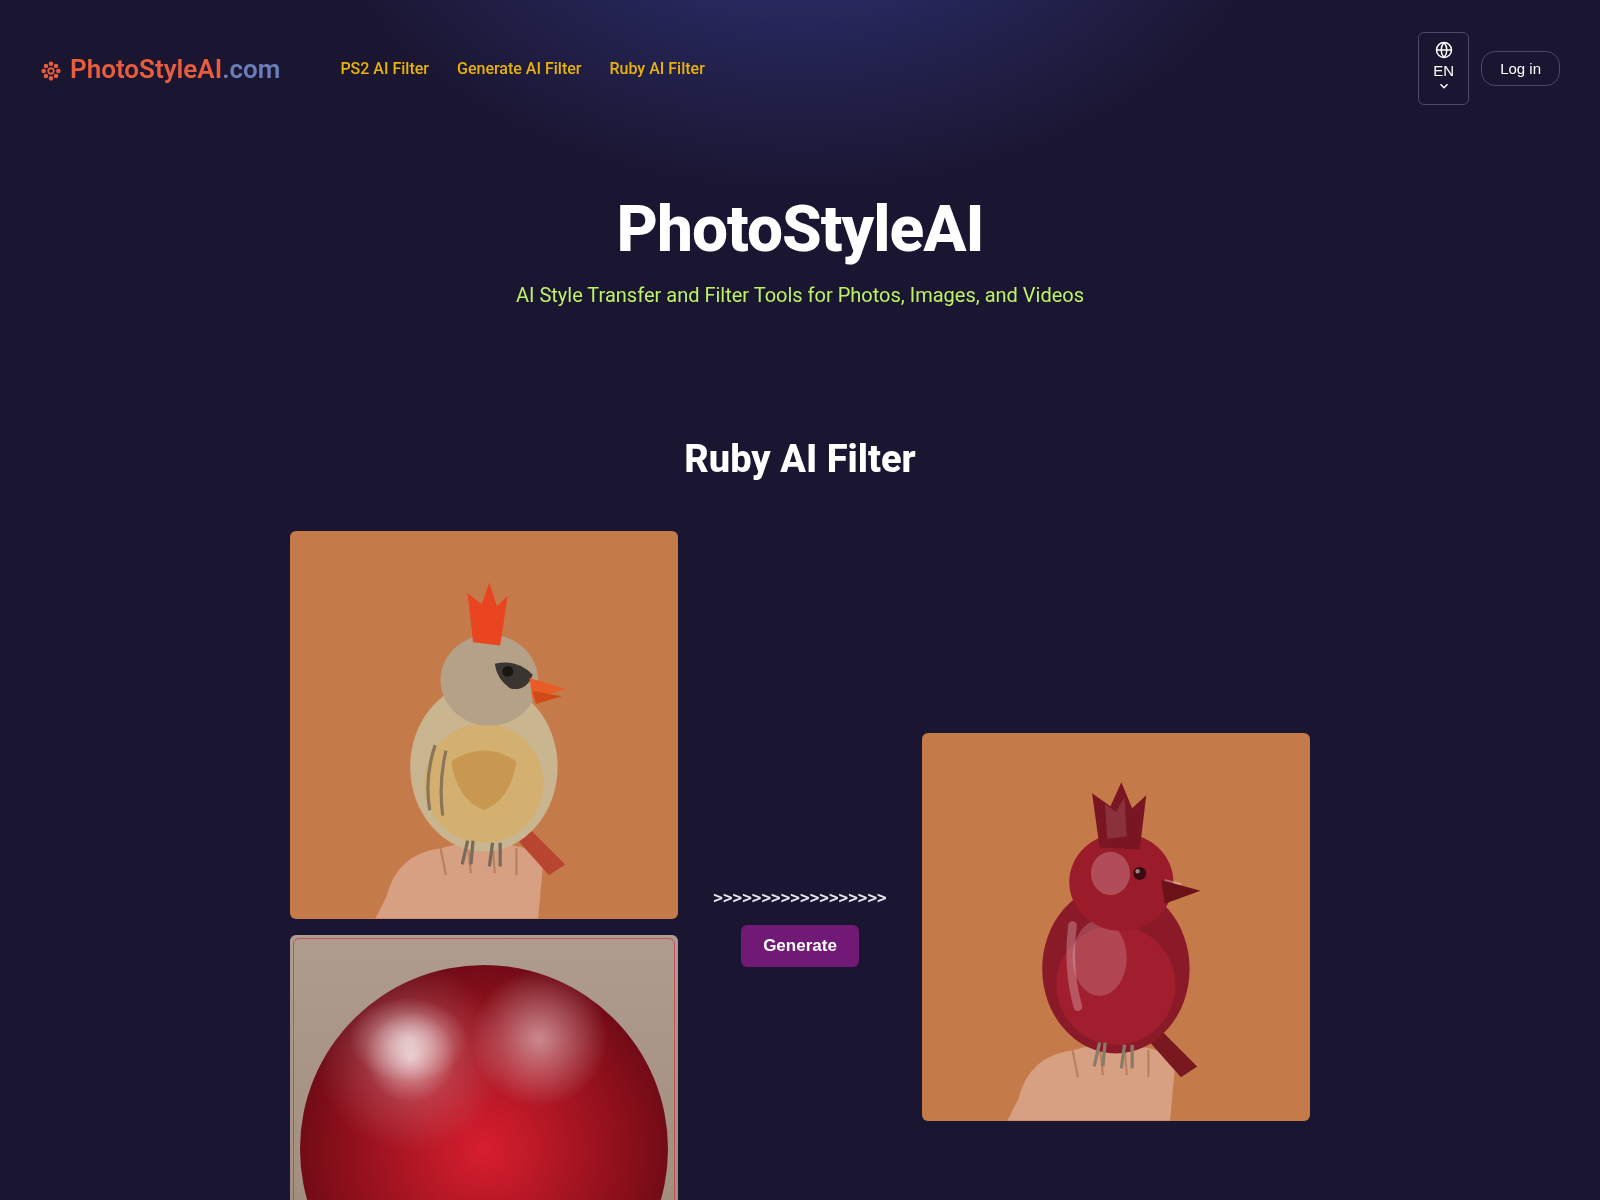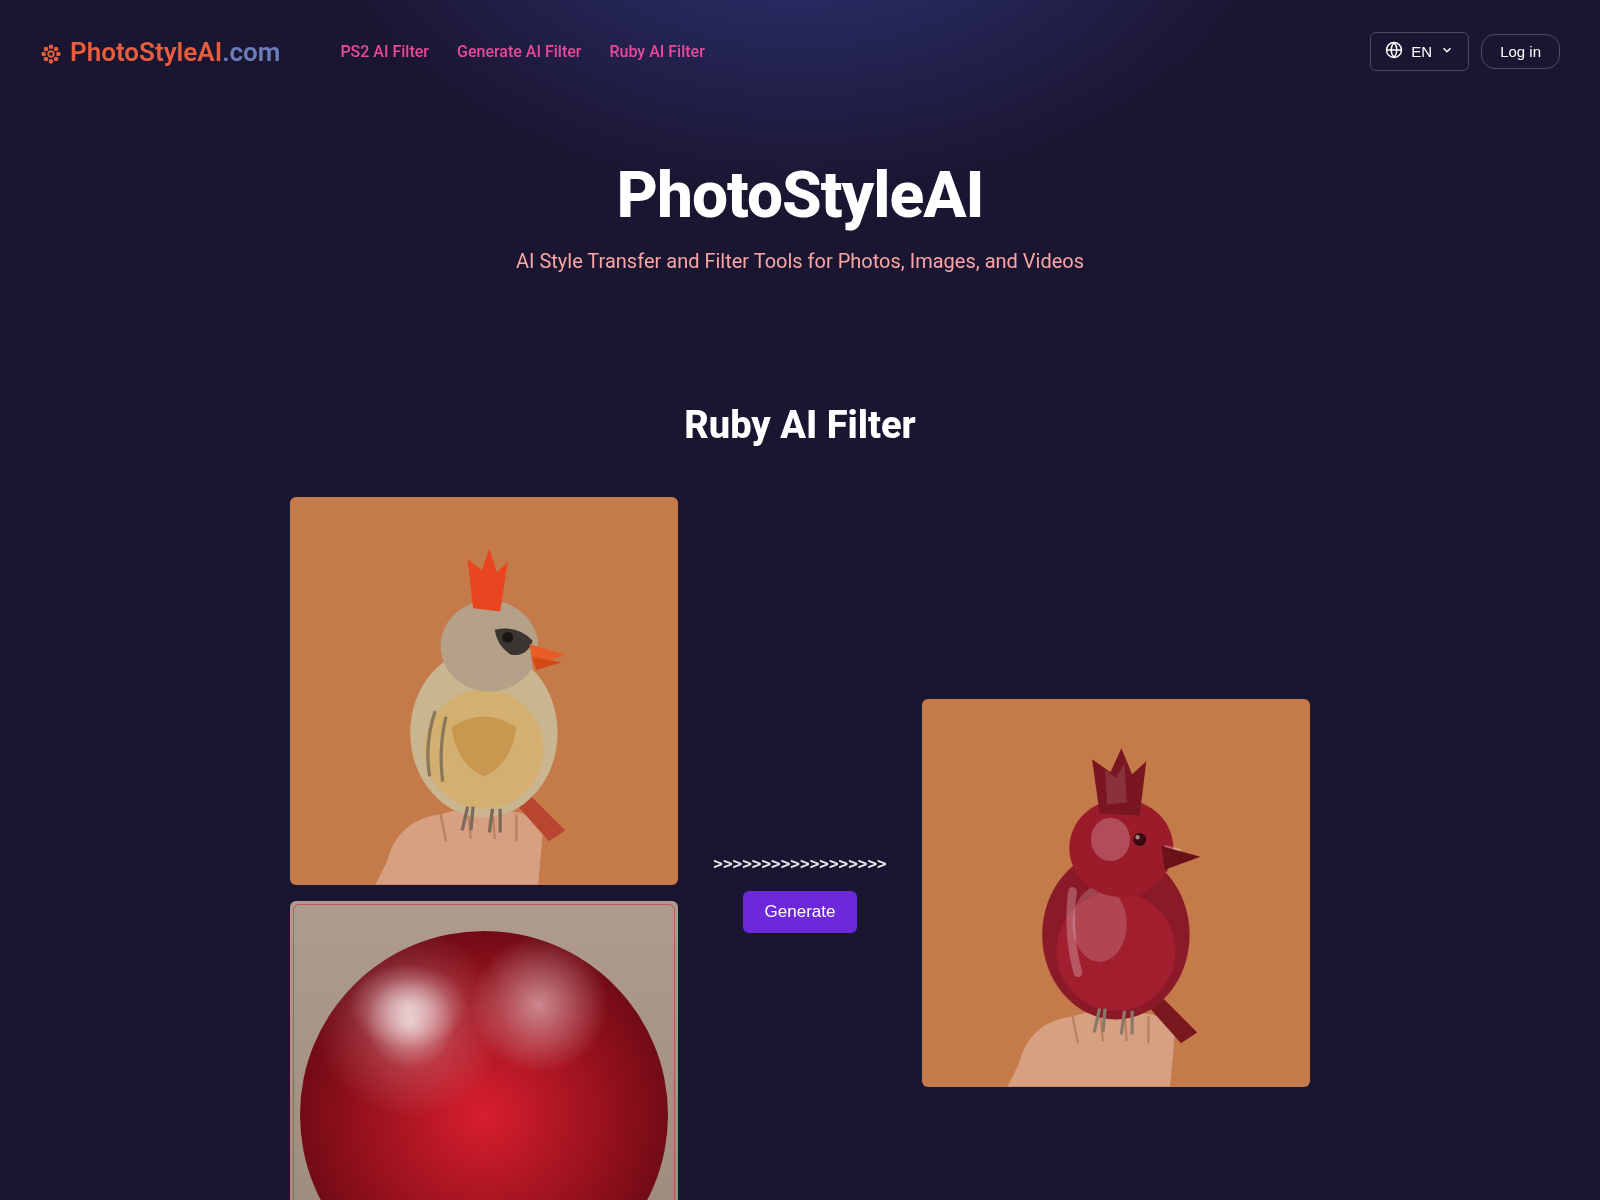--- a/index.html
+++ b/index.html
@@ -39,44 +39,44 @@
     }
     .logo-text-b {
       color: #6b7db8;
     }
     .nav {
       display: flex;
       gap: 28px;
       margin-left: 40px;
     }
     .nav-item {
-      color: #ec4899;
+      color: #eab308;
       font-size: 16px;
       font-weight: 500;
       cursor: pointer;
       text-decoration: none;
     }
     .header-right {
       margin-left: auto;
       display: flex;
       gap: 12px;
       align-items: center;
     }
     .lang-btn {
       display: flex;
       align-items: center;
-      gap: 8px;
       background: transparent;
       border: 1px solid #4a4a6a;
       color: #fff;
       padding: 8px 14px;
       border-radius: 6px;
       font-size: 15px;
       font-weight: 500;
       cursor: pointer;
+      flex-direction: column;
     }
     .login-btn {
       background: transparent;
       border: 1px solid #4a4a6a;
       color: #fff;
       padding: 8px 18px;
       border-radius: 14px;
       font-size: 15px;
       font-weight: 500;
       cursor: pointer;
@@ -85,21 +85,21 @@
       text-align: center;
       padding-top: 55px;
     }
     .hero h1 {
       font-size: 64px;
       font-weight: 800;
       letter-spacing: -1px;
     }
     .hero p {
       font-size: 20px;
-      color: #fca5a5;
+      color: #bef264;
       margin-top: 16px;
     }
     .section-title {
       text-align: center;
       font-size: 38px;
       font-weight: 800;
       margin-top: 130px;
     }
     .showcase {
       display: flex;
@@ -151,27 +151,27 @@
       min-width: 180px;
     }
     .arrows {
       font-size: 16px;
       font-weight: 700;
       letter-spacing: 0px;
       color: #e8e8f0;
       font-family: monospace;
     }
     .generate-btn {
-      background: #6d28d9;
+      background: #701a75;
       border: none;
       color: #fff;
       padding: 11px 22px;
       border-radius: 6px;
       font-size: 17px;
-      font-weight: 400;
+      font-weight: 700;
       cursor: pointer;
     }
     
     .bird-svg {
       width: 85%;
       height: 95%;
     }
     .ruby-sphere {
       width: 95%;
       height: 95%;

